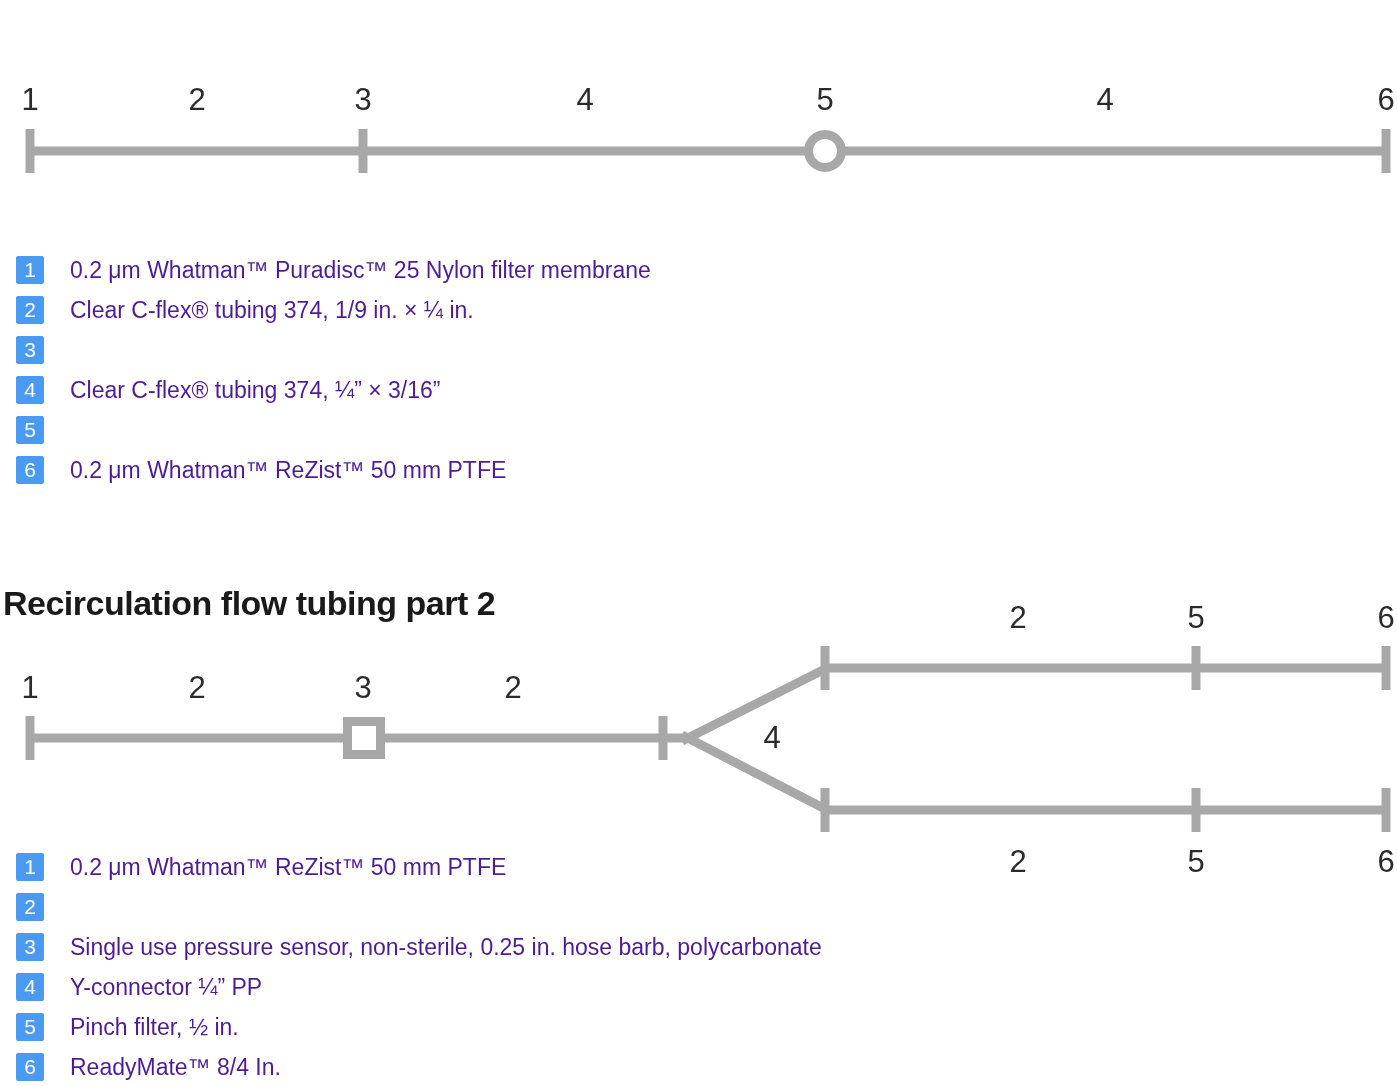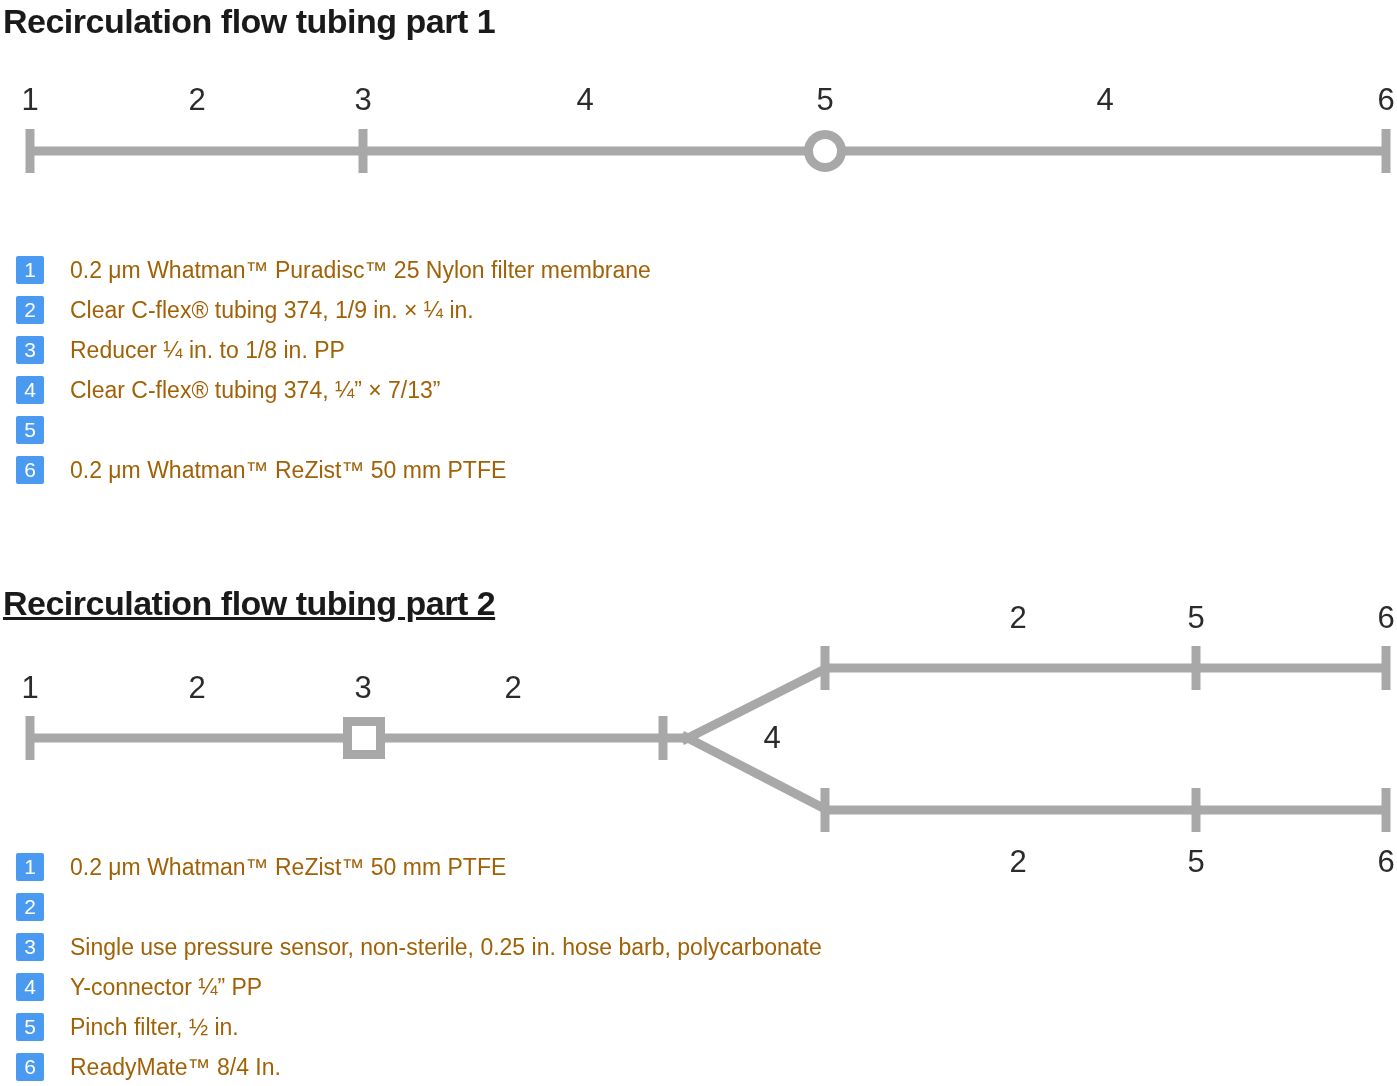--- a/index.html
+++ b/index.html
@@ -10,29 +10,28 @@
   #svg-layer{position:absolute;left:0;top:0;}
   .tube{stroke:#a8a8a8;stroke-width:9;fill:none;}
   .symbol{stroke:#a8a8a8;stroke-width:9;fill:#ffffff;}
   .dnum{position:absolute;transform:translateX(-50%);font-size:31px;color:#2b2b2b;
         white-space:nowrap;line-height:1;}
   .legend{position:absolute;left:16px;}
   .legend-row{display:flex;align-items:center;height:40px;}
   .badge{width:28px;height:28px;flex:0 0 28px;background:#4a9af1;color:#ffffff;
          display:flex;align-items:center;justify-content:center;
          font-size:21px;border-radius:2px;}
-  .legend-text{margin-left:26px;font-size:23px;color:#a16207;white-space:nowrap;}
+  .legend-text{margin-left:26px;font-size:23px;color:#4c1d95;white-space:nowrap;}
 </style>
 </head>
 <body>
 
 <div id="page">
 
-  <h1 class="title" style="top:2px;">Recirculation flow tubing part 1</h1>
-  <h1 class="title" style="top:584px;text-decoration:underline;">Recirculation flow tubing part 2</h1>
+  <h1 class="title" style="top:584px;">Recirculation flow tubing part 2</h1>
 
   <svg id="svg-layer" width="1397" height="1086" viewBox="0 0 1397 1086">
 
     <g>
       <line class="tube" x1="30" y1="151" x2="1386" y2="151"></line>
       <line class="tube" x1="30" y1="129" x2="30" y2="173"></line>
       <line class="tube" x1="363" y1="129" x2="363" y2="173"></line>
       <line class="tube" x1="1386" y1="129" x2="1386" y2="173"></line>
       <circle class="symbol" cx="825" cy="151" r="16.5"></circle>
     </g>
@@ -82,25 +81,24 @@
     <div class="legend-row">
       <span class="badge">1</span>
       <span class="legend-text">0.2 μm Whatman™ Puradisc™ 25 Nylon filter membrane</span>
     </div>
     <div class="legend-row">
       <span class="badge">2</span>
       <span class="legend-text">Clear C-flex® tubing 374, 1/9 in. × ¼ in.</span>
     </div>
     <div class="legend-row">
       <span class="badge">3</span>
-      <span class="legend-text">Reducer ¼ in. to 1/8 in. PP</span>
     </div>
     <div class="legend-row">
       <span class="badge">4</span>
-      <span class="legend-text">Clear C-flex® tubing 374, ¼” × 7/13”</span>
+      <span class="legend-text">Clear C-flex® tubing 374, ¼” × 3/16”</span>
     </div>
     <div class="legend-row">
       <span class="badge">5</span>
     </div>
     <div class="legend-row">
       <span class="badge">6</span>
       <span class="legend-text">0.2 μm Whatman™ ReZist™ 50 mm PTFE</span>
     </div>
   </div>
 

